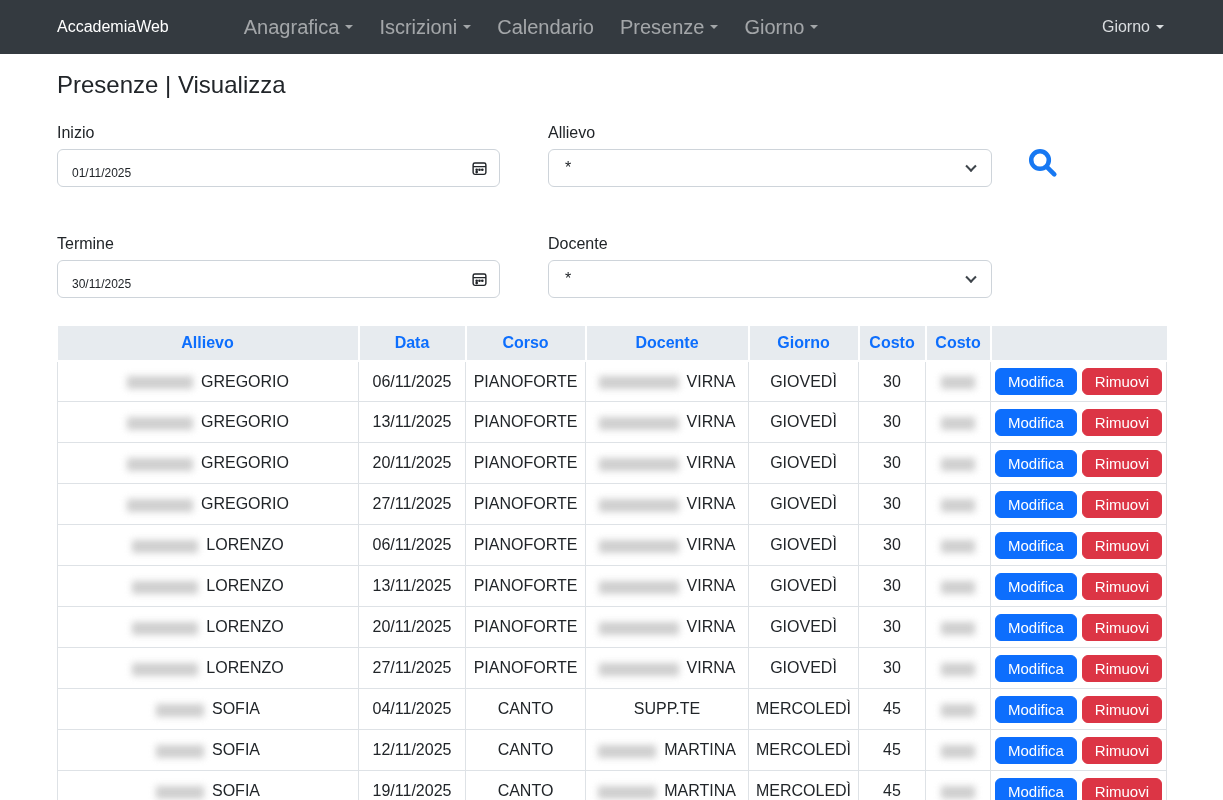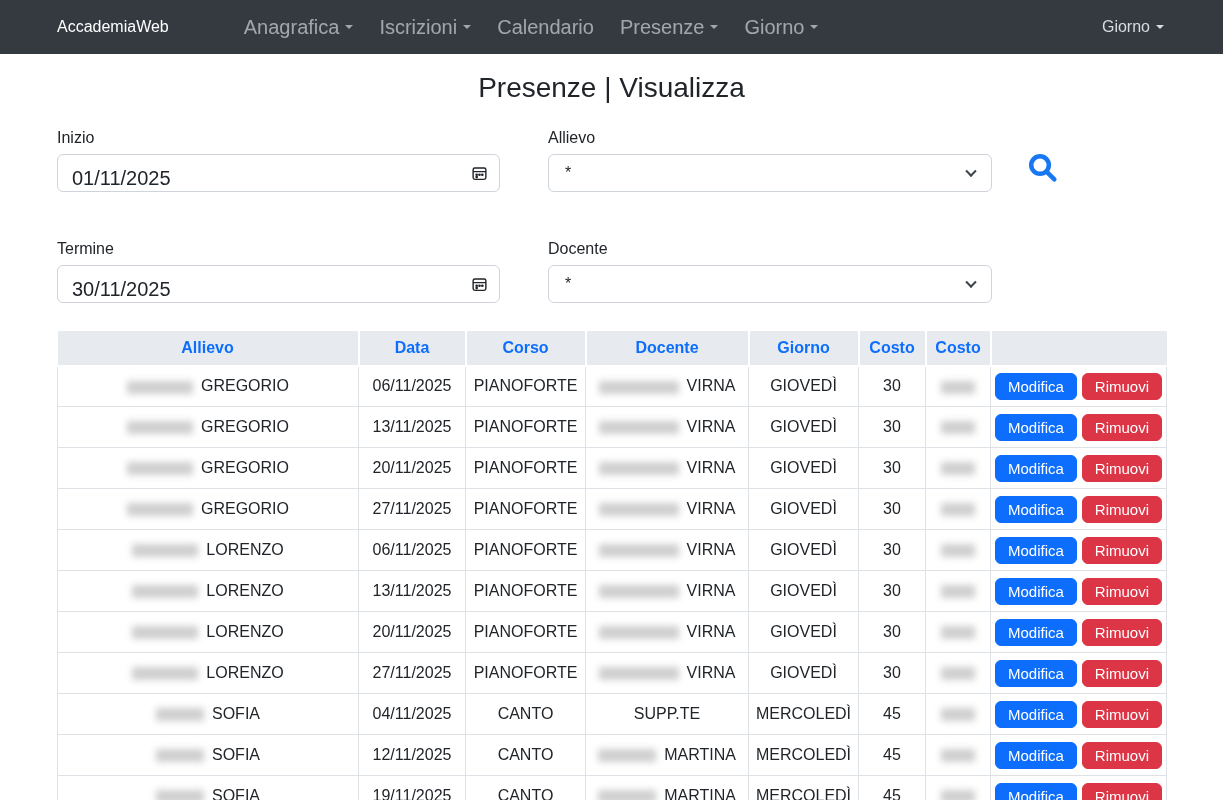--- a/index.html
+++ b/index.html
@@ -13,29 +13,29 @@
   
   .navbar { background:#343a40; height:54px; display:flex; align-items:center; }
   .nav-inner { display:flex; align-items:center; width:1109px; margin:0 auto; }
   .brand { color:#fff; font-size:16px; text-decoration:none; cursor:pointer; white-space:nowrap; }
   .nav-menu { display:flex; align-items:center; list-style:none; margin:0 0 0 62px; padding:0; }
   .nav-item { color:rgba(255,255,255,0.55); font-size:20px; padding:8px 13px; cursor:pointer; display:flex; align-items:center; white-space:nowrap; }
   .caret { display:inline-block; width:0; height:0; border-left:4px solid transparent; border-right:4px solid transparent; border-top:4.5px solid currentColor; margin-left:6px; }
   .nav-admin { margin-left:auto; color:#d9dcdf; font-size:16px; padding:8px 2px 8px 13px; cursor:pointer; display:flex; align-items:center; }
 
   
-  .page-title { font-size:28px; font-weight:400; margin:17px 0 16px 0; line-height:1.2; color:#212529;text-align:center; }
+  .page-title { font-size:24px; font-weight:400; margin:17px 0 16px 0; line-height:1.2; color:#212529; }
 
   
   .filters { position:relative; margin-top:24px; display:grid; grid-template-columns:443px 444px; column-gap:31px; row-gap:16px;gap:48px; }
   .field-label { display:block; font-size:16px; margin-bottom:7px; color:#212529; }
   .control { position:relative; height:38px; }
   .text-input {
     width:100%; height:38px; border:1px solid #ced4da; border-radius:6px;
-    font-family:inherit; font-size:20px; color:#212529; padding:11px 36px 0 14px; outline:none; background:#fff;
+    font-family:inherit; font-size:12px; color:#212529; padding:11px 36px 0 14px; outline:none; background:#fff;
   }
   .fake-select {
     width:100%; height:38px; border:1px solid #ced4da; border-radius:6px; background:#fff;
     display:flex; align-items:center; padding:0 34px 0 16px; font-size:16px; color:#212529; cursor:pointer;
   }
   .select-chev { position:absolute; right:17px; top:50%; width:8px; height:8px;
     border-right:2px solid #3e454b; border-bottom:2px solid #3e454b;
     transform:translateY(-72%) rotate(45deg); pointer-events:none; }
   .cal-icon { position:absolute; right:12px; top:50%; transform:translateY(-50%); cursor:pointer; line-height:0; }
   .search-btn { position:absolute; left:967px; top:21px; width:36px; height:36px; background:none; border:none; padding:0; cursor:pointer; line-height:0; }

